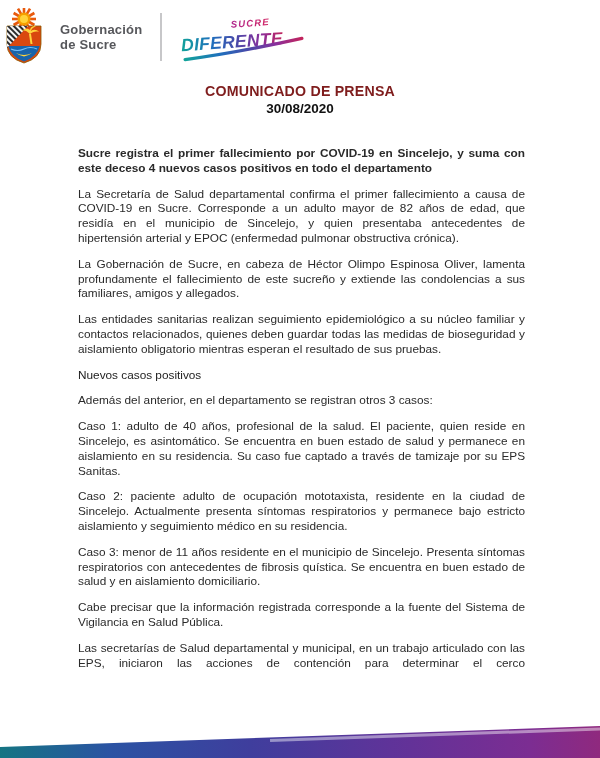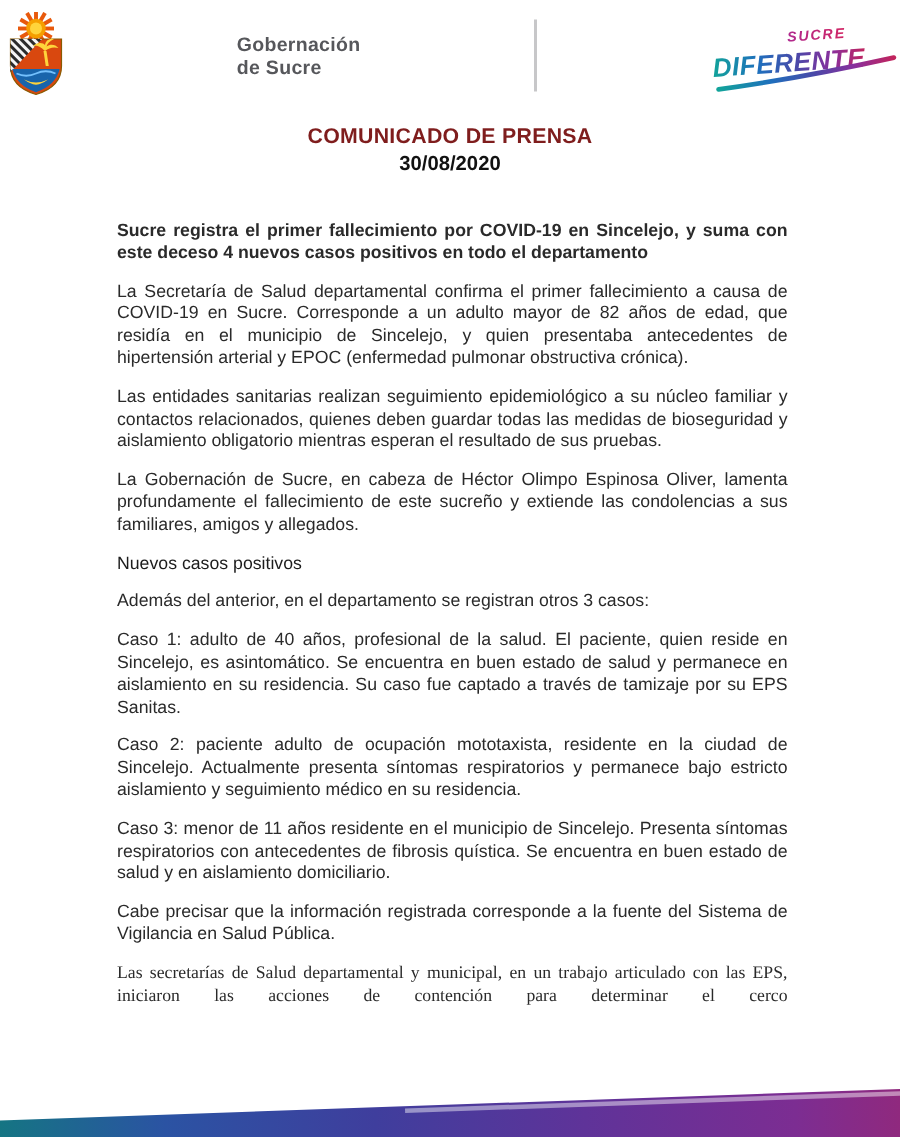--- a/index.html
+++ b/index.html
@@ -2,21 +2,21 @@
 <html><head>
 <meta charset="utf-8">
 <style>
   html,body{margin:0;padding:0;background:#ffffff;}
   .page{
     position:relative;width:600px;height:758px;background:#ffffff;
     font-family:"Liberation Sans",sans-serif;color:#222222;overflow:hidden;
   }
   
   .header{
-    display:flex;align-items:center;justify-content:space-between;
+    display:flex;align-items:center;justify-content:flex-start;
     padding-top:8px;gap:12px;
   }
   .crest{width:48px;height:58px;flex:0 0 auto;}
   .org-name{
     font-weight:bold;font-size:13px;line-height:15px;color:#56575b;
     letter-spacing:.2px;
   }
   .logo-divider{width:2px;height:48px;background:#c7c7c9;margin:0 6px;}
   .brand{width:126px;height:50px;flex:0 0 auto;}
   .doc-type{
@@ -30,21 +30,21 @@
   .content{margin:30px 75px 0 78px;}
   .doc-title{
     font-size:13.8px;line-height:16.4px;font-weight:bold;margin:0;
     text-align:justify;color:#1c1c1c;
   }
   .content p{
     font-size:11.8px;line-height:14.8px;margin:11px 0 0 0;
     text-align:justify;color:#2a2a2a;
   }
   .content p.section-heading{font-weight:normal;color:#1c1c1c;}
-  .content p.continued{text-align-last:justify;font-family:Liberation Serif, serif;}
+  .content p.continued{text-align-last:justify;}
   
   .footer{
     position:absolute;left:0;right:0;bottom:0;height:50px;overflow:hidden;
   }
   .band{
     position:absolute;left:-30px;top:40px;width:700px;height:90px;
     transform:rotate(-2deg);transform-origin:left top;
     background:linear-gradient(90deg,
       #0f7e7a 0%, #2b53a3 20%, #3f3e9d 40%,
       #5f3399 60%, #7c2d92 80%, #a3256a 100%);
@@ -127,22 +127,22 @@
     </svg>
   </div>
 
   <div class="doc-type">COMUNICADO DE PRENSA</div>
   <div class="doc-date">30/08/2020</div>
 
   <div class="content">
     <p class="doc-title">Sucre registra el primer fallecimiento por COVID-19 en Sincelejo, y suma con este deceso 4 nuevos casos positivos en todo el departamento</p>
 
     <p>La Secretaría de Salud departamental confirma el primer fallecimiento a causa de COVID-19 en Sucre. Corresponde a un adulto mayor de 82 años de edad, que residía en el municipio de Sincelejo, y quien presentaba antecedentes de hipertensión arterial y EPOC (enfermedad pulmonar obstructiva crónica).</p>
+    <p>La Gobernación de Sucre, en cabeza de Héctor Olimpo Espinosa Oliver, lamenta profundamente el fallecimiento de este sucreño y extiende las condolencias a sus familiares, amigos y allegados.</p>
     <p>Las entidades sanitarias realizan seguimiento epidemiológico a su núcleo familiar y contactos relacionados, quienes deben guardar todas las medidas de bioseguridad y aislamiento obligatorio mientras esperan el resultado de sus pruebas.</p>
-    <p>La Gobernación de Sucre, en cabeza de Héctor Olimpo Espinosa Oliver, lamenta profundamente el fallecimiento de este sucreño y extiende las condolencias a sus familiares, amigos y allegados.</p>
 
     <p class="section-heading">Nuevos casos positivos</p>
 
     <p>Además del anterior, en el departamento se registran otros 3 casos:</p>
     <p>Caso 1: adulto de 40 años, profesional de la salud. El paciente, quien reside en Sincelejo, es asintomático. Se encuentra en buen estado de salud y permanece en aislamiento en su residencia. Su caso fue captado a través de tamizaje por su EPS Sanitas.</p>
     <p>Caso 2: paciente adulto de ocupación mototaxista, residente en la ciudad de Sincelejo. Actualmente presenta síntomas respiratorios y permanece bajo estricto aislamiento y seguimiento médico en su residencia.</p>
     <p>Caso 3: menor de 11 años residente en el municipio de Sincelejo. Presenta síntomas respiratorios con antecedentes de fibrosis quística. Se encuentra en buen estado de salud y en aislamiento domiciliario.</p>
     <p>Cabe precisar que la información registrada corresponde a la fuente del Sistema de Vigilancia en Salud Pública.</p>
     <p class="continued">Las secretarías de Salud departamental y municipal, en un trabajo articulado con las EPS, iniciaron las acciones de contención para determinar el cerco</p>
   </div>

